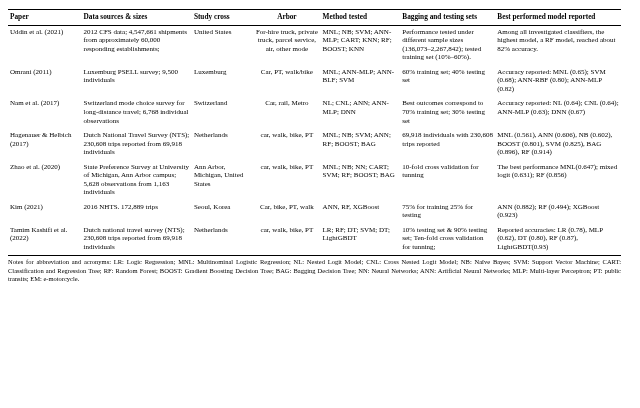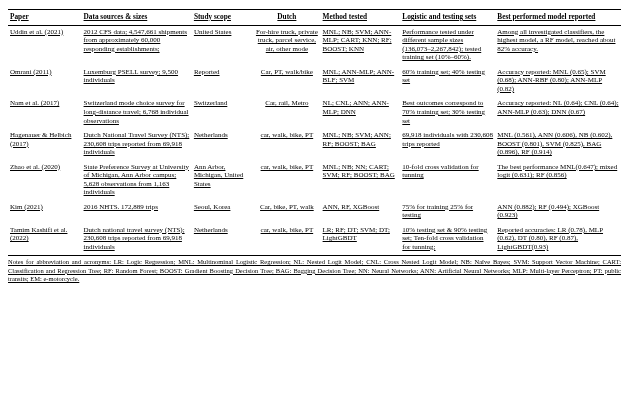--- a/index.html
+++ b/index.html
@@ -4,21 +4,21 @@
 <style>
   html, body { margin: 0; padding: 0; }
   body {
     width: 640px;
     height: 408px;
     background: #ffffff;
     color: #000000;
     font-family: "Liberation Serif", "DejaVu Serif", serif;
     overflow: hidden;
   }
-  .page { padding: 9px 19px 0 8px; text-decoration: underline; }
+  .page { padding: 9px 19px 0 8px; }
 
   table {
     width: 100%;
     border-collapse: collapse;
     table-layout: fixed;
   }
   thead th {
     border-top: 1.3px solid #000;
     border-bottom: 1.3px solid #000;
     font-size: 7.3px;
@@ -57,41 +57,41 @@
       <col style="width:10%">
       <col style="width:11%">
       <col style="width:13%">
       <col style="width:15.5%">
       <col style="width:20.5%">
     </colgroup>
     <thead>
         <tr>
           <th>Paper</th>
           <th>Data sources &amp; sizes</th>
-          <th>Study scope</th>
-          <th>Dutch</th>
+          <th>Study cross</th>
+          <th>Arbor</th>
           <th>Method tested</th>
-          <th>Logistic and testing sets</th>
+          <th>Bagging and testing sets</th>
           <th>Best performed model reported</th>
         </tr>
       </thead>
     <tbody>
         <tr>
           <td>Uddin et al. (2021)</td>
           <td>2012 CFS data; 4,547,661 shipments from approximately 60,000 responding establishments;</td>
           <td>United States</td>
           <td>For-hire truck, private truck, parcel service, air, other mode</td>
           <td>MNL; NB; SVM; ANN-MLP; CART; KNN; RF; BOOST; KNN</td>
           <td>Performance tested under different sample sizes (136,073–2,267,842); tested training set (10%–60%).</td>
           <td>Among all investigated classifiers, the highest model, a RF model, reached about 82% accuracy.</td>
         </tr>
         <tr>
           <td>Omrani (2011)</td>
           <td>Luxemburg PSELL survey; 9,500 individuals</td>
-          <td>Reported</td>
+          <td>Luxemburg</td>
           <td>Car, PT, walk/bike</td>
           <td>MNL; ANN-MLP; ANN-BLF; SVM</td>
           <td>60% training set; 40% testing set</td>
           <td>Accuracy reported: MNL (0.65); SVM (0.68); ANN-RBF (0.80); ANN-MLP (0.82)</td>
         </tr>
         <tr>
           <td>Nam et al. (2017)</td>
           <td>Switzerland mode choice survey for long-distance travel; 6,768 individual observations</td>
           <td>Switzerland</td>
           <td>Car, rail, Metro</td>

